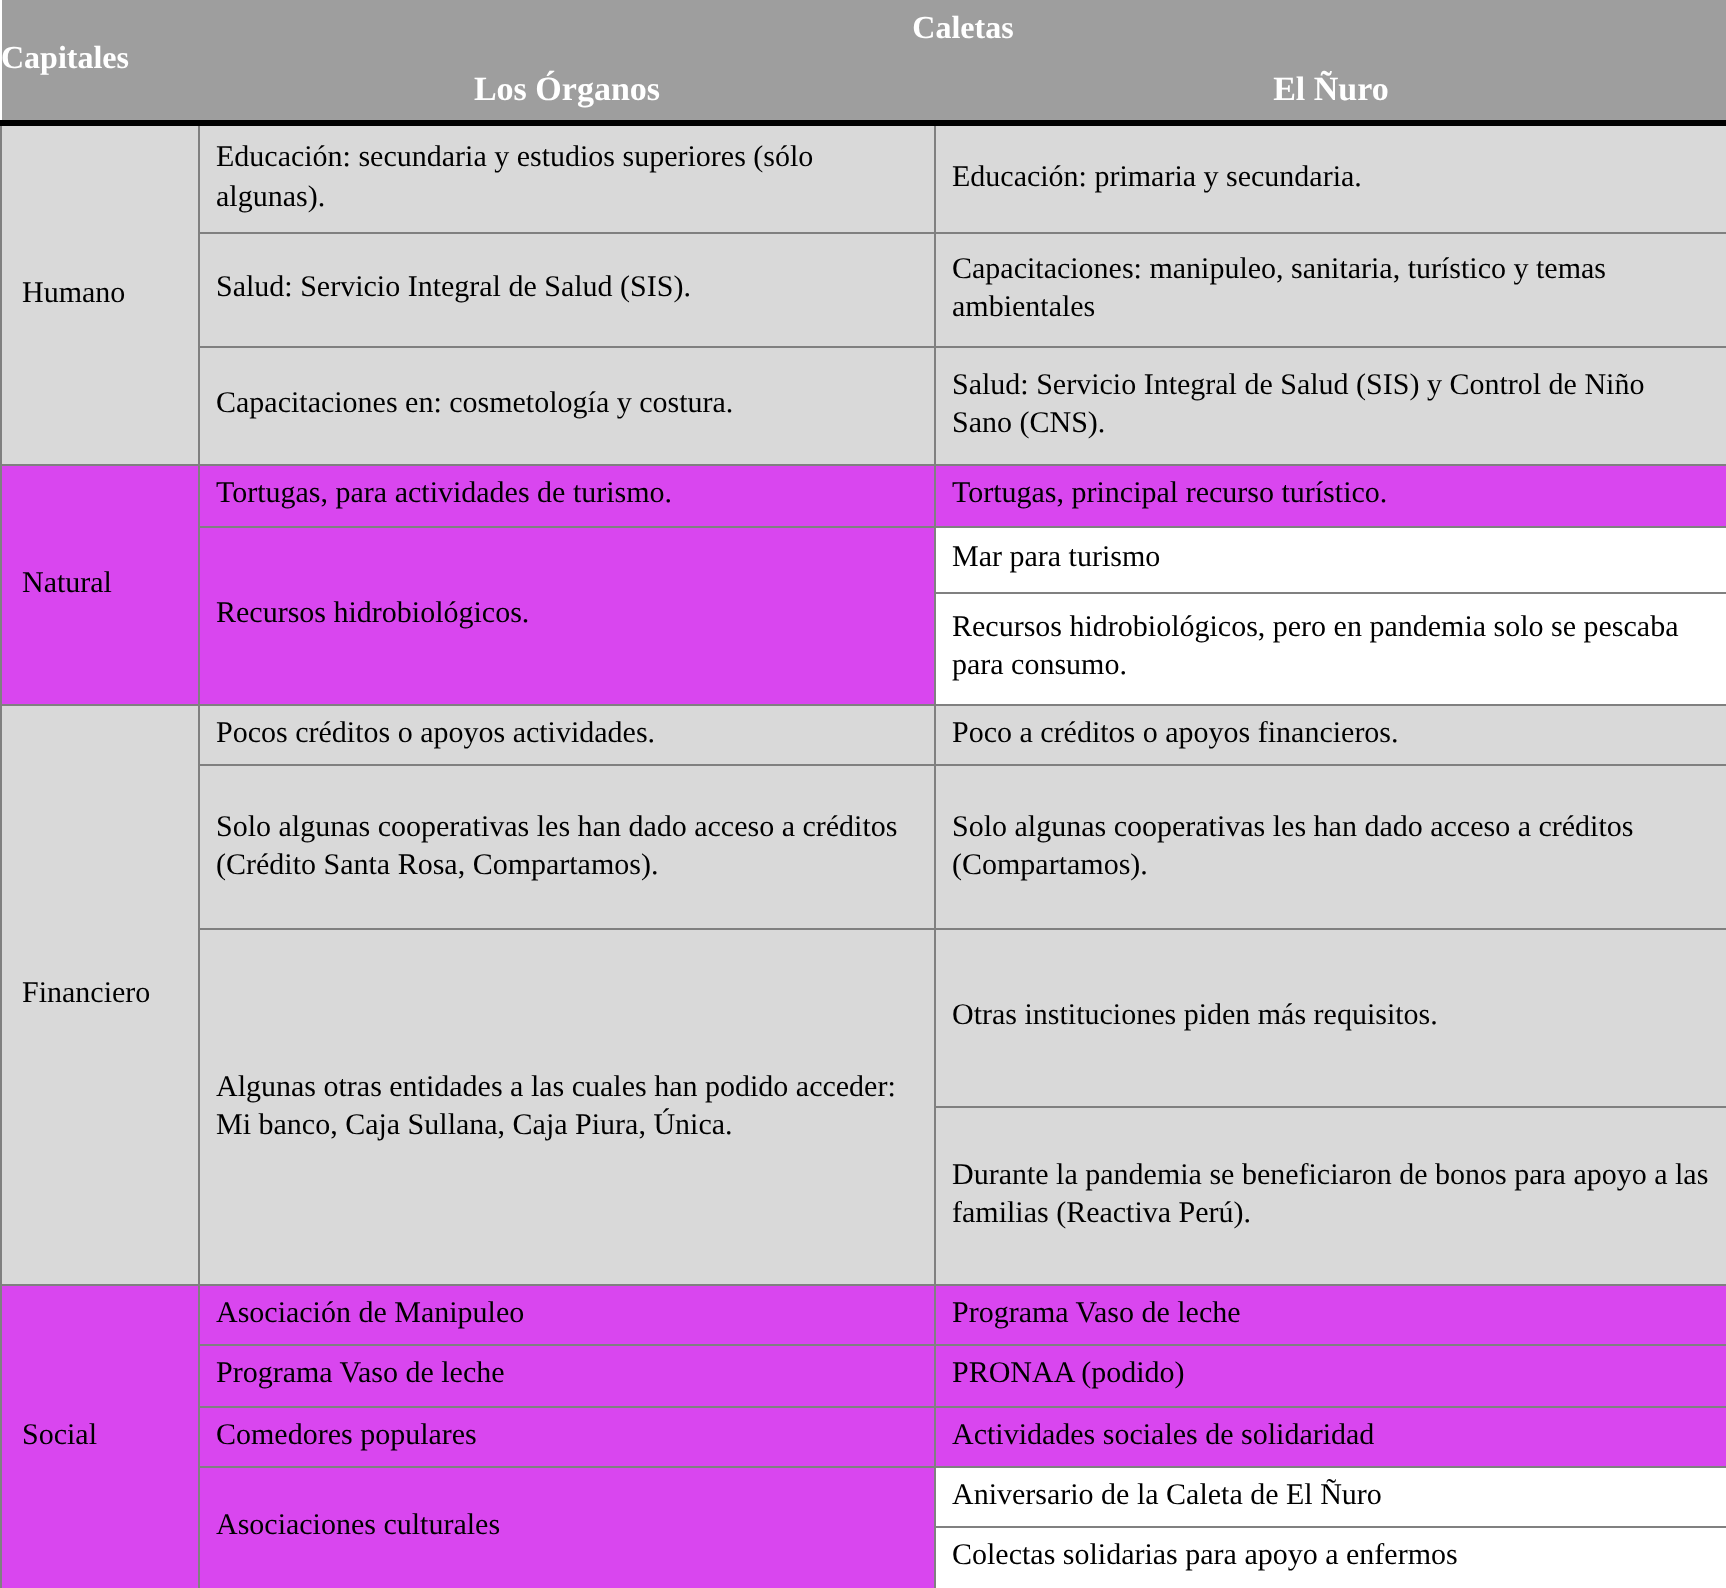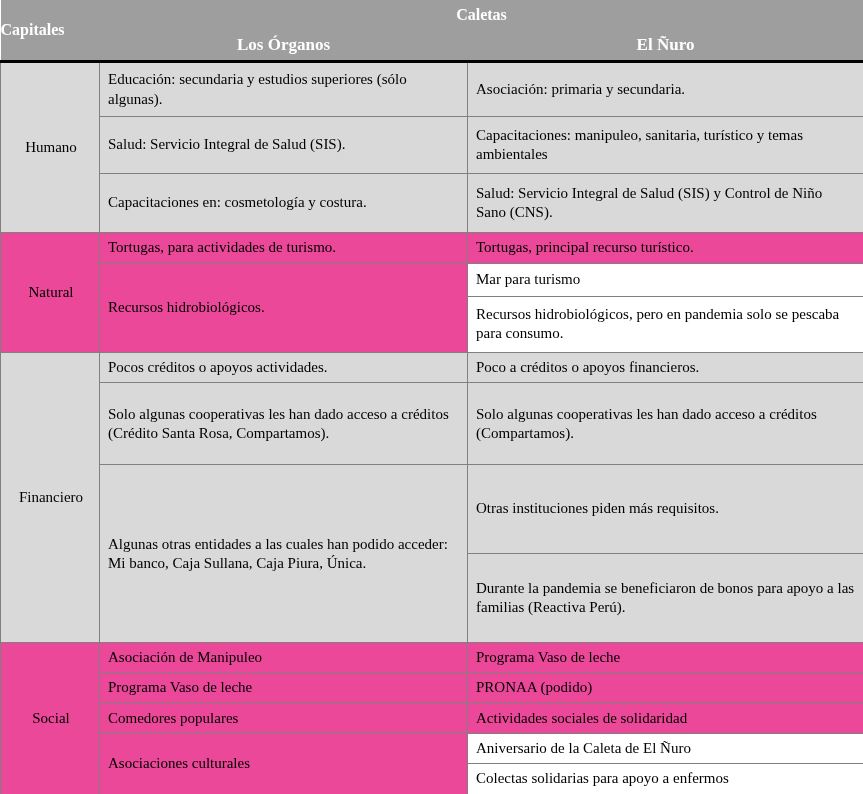--- a/index.html
+++ b/index.html
@@ -73,21 +73,21 @@
     border: 1px solid #808080;
     font-size: 15px;
     line-height: 1.28;
     vertical-align: middle;
     padding: 5px 8px 5px 8px;
     box-sizing: border-box;
   }
 
   td.cap-label {
     width: 99px;
-    text-align: center;
+    text-align: left;
     padding-left: 10px;
     vertical-align: middle;
     font-size: 15px;
   }
 
   td.cell-organos { width: 368px; }
   td.cell-nuro    { width: 396px; }
 
   
   table.subgrid {
@@ -104,21 +104,21 @@
     line-height: 1.28;
     vertical-align: middle;
   }
   table.subgrid tr:first-child td { border-top: none; }
 
   td.nopad { padding: 0; vertical-align: top; }
 
   
   .tint-gray  td { background: #d9d9d9; }
   .tint-gray  table.subgrid td { background: #d9d9d9; }
-  .tint-white td { background: #ec4899; }
+  .tint-white td { background: #d946ef; }
   .tint-white table.subgrid td { background: #ffffff; }
 
   tbody tr.section-last-humano td { border-bottom: 1px solid #808080; }
 
   .outer-top    { border-top: 3px solid #000000; }
   .outer-bottom { border-bottom: 3px solid #7f1d1d; }
 </style>
 </head>
 <body>
 
@@ -139,21 +139,21 @@
         <th class="subhead subhead-organos">Los Órganos</th>
         <th class="subhead subhead-nuro">El Ñuro</th>
       </tr>
     </thead>
 
     <tbody>
 
       <tr class="tint-gray">
         <td class="cap-label outer-top" rowspan="3" style="height:55px;">Humano</td>
         <td class="cell-organos outer-top" style="height:55px;">Educación: secundaria y estudios superiores (sólo algunas).</td>
-        <td class="cell-nuro outer-top" style="height:55px;">Asociación: primaria y secundaria.</td>
+        <td class="cell-nuro outer-top" style="height:55px;">Educación: primaria y secundaria.</td>
       </tr>
       <tr class="tint-gray">
         <td class="cell-organos" style="height:57px;">Salud: Servicio Integral de Salud (SIS).</td>
         <td class="cell-nuro" style="height:57px;">Capacitaciones: manipuleo, sanitaria, turístico y temas ambientales</td>
       </tr>
       <tr class="tint-gray section-last-humano">
         <td class="cell-organos" style="height:59px;">Capacitaciones en: cosmetología y costura.</td>
         <td class="cell-nuro" style="height:59px;">Salud: Servicio Integral de Salud (SIS) y Control de Niño Sano (CNS).</td>
       </tr>
 

